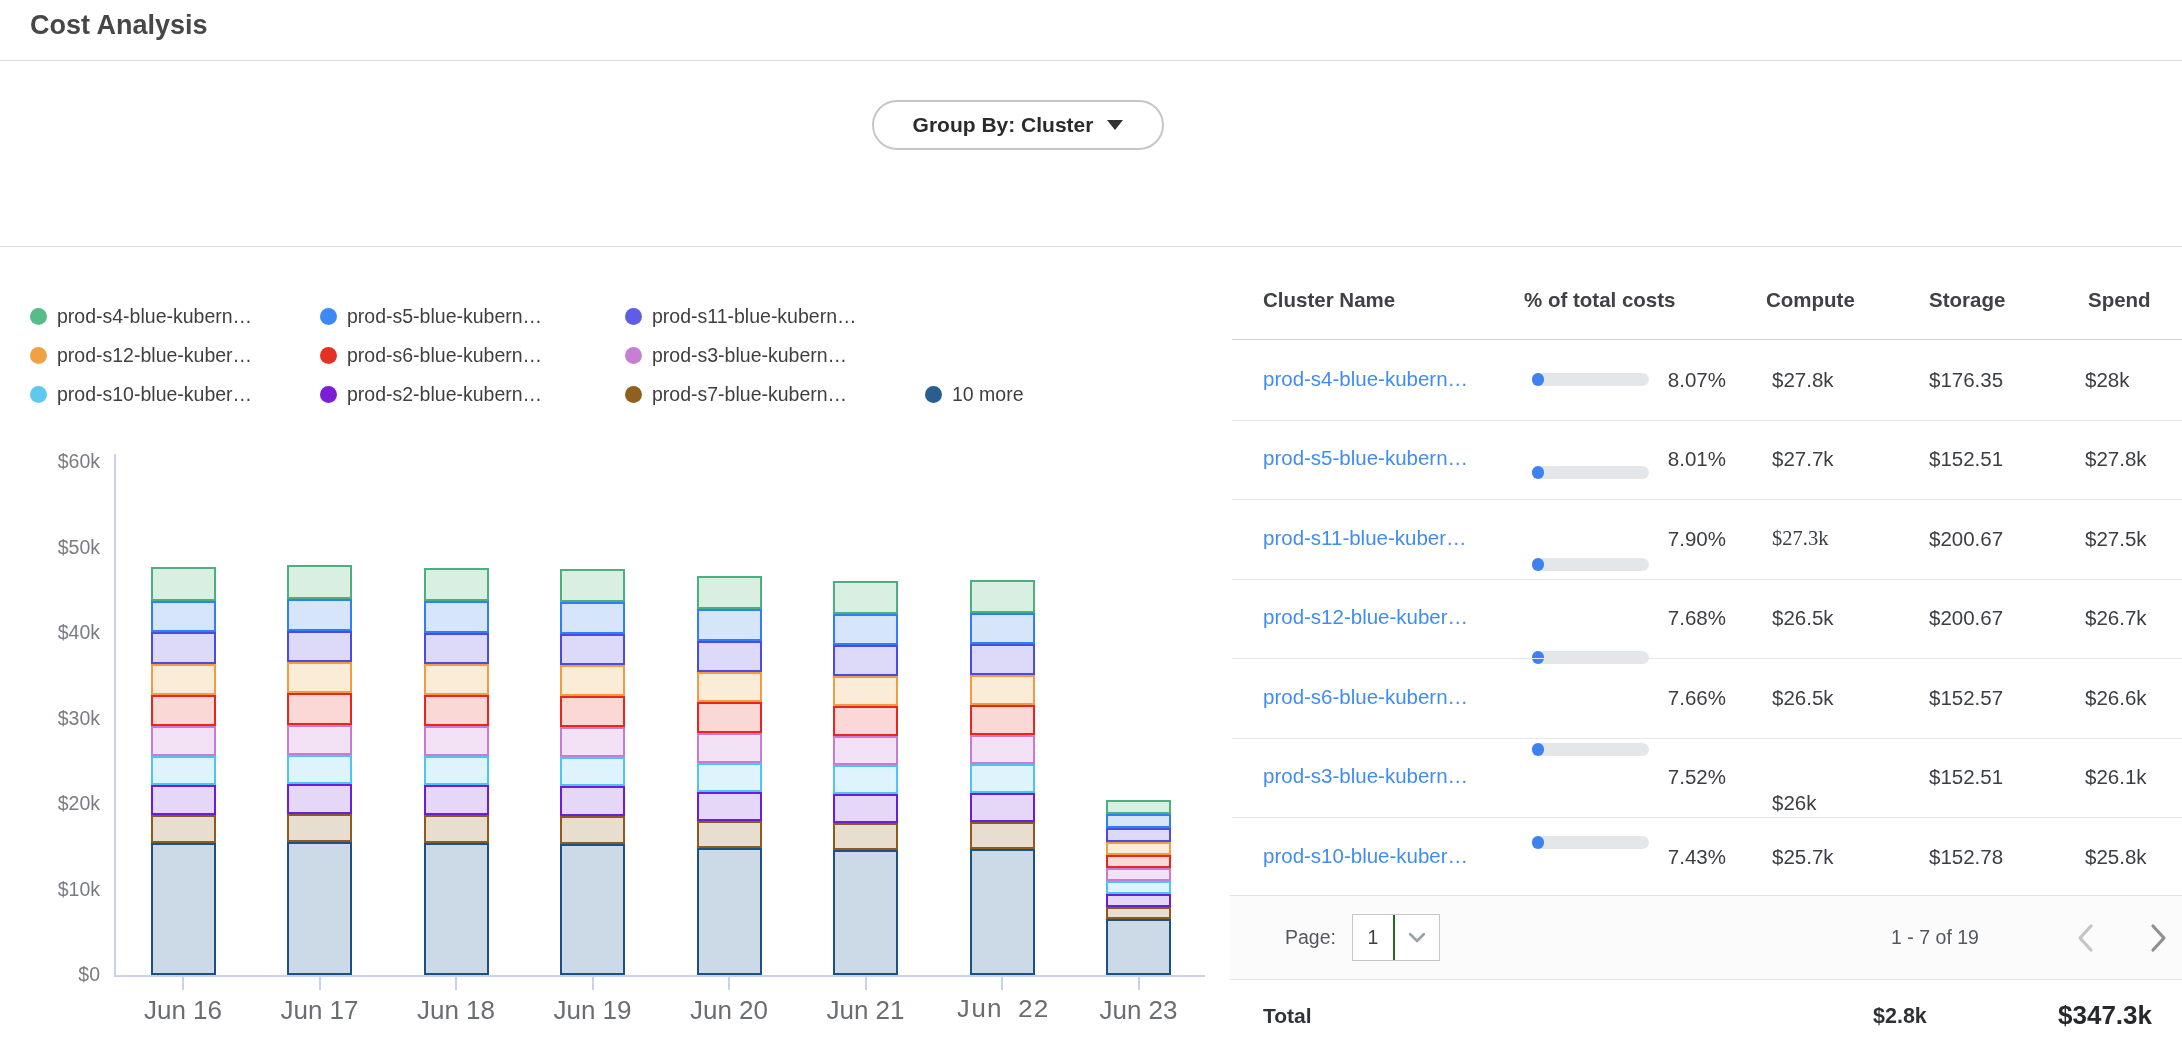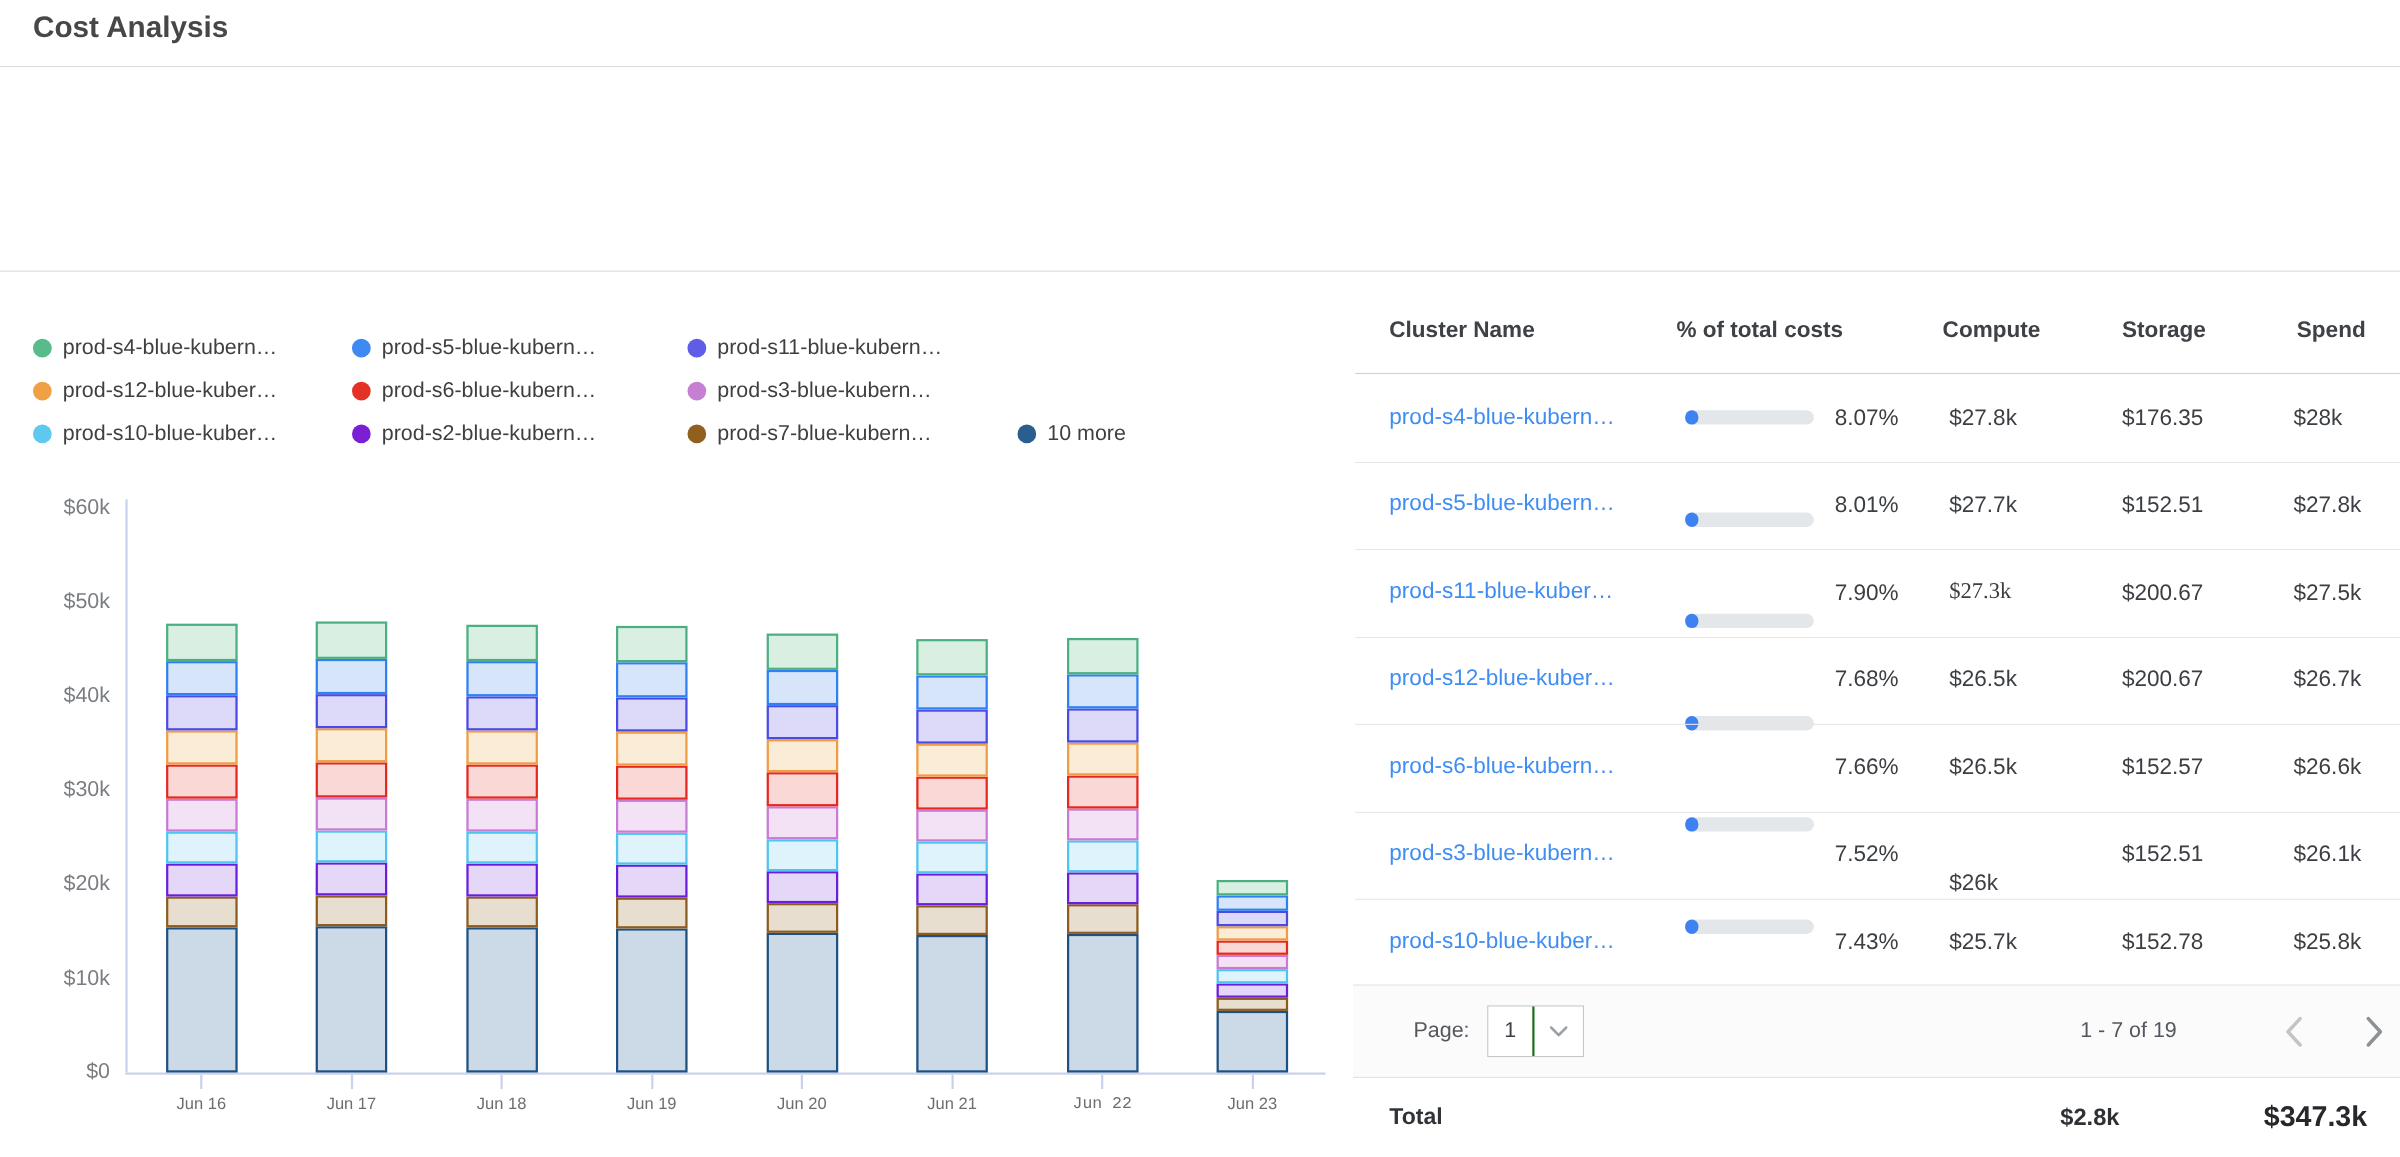--- a/index.html
+++ b/index.html
@@ -9,21 +9,21 @@
   .page-title{left:30px;top:10px;font-size:27px;font-weight:600;color:#474747;}
   .hr{left:0;width:2182px;height:1px;background:#dcdcdc;}
   .pill{top:100px;height:50px;box-sizing:border-box;border:2px solid #c6c6c6;border-radius:27px;
         background:#fff;display:flex;align-items:center;justify-content:center;gap:14px;
         font-size:21px;font-weight:700;color:#2b2b2b;cursor:pointer;}
   .caret{width:0;height:0;border-left:8px solid transparent;border-right:8px solid transparent;
          border-top:10px solid #333;}
   .legend-item{display:flex;align-items:center;gap:10px;height:26px;font-size:19.5px;color:#3f3f3f;cursor:pointer;}
   .legend-dot{width:17px;height:17px;border-radius:50%;flex:0 0 auto;}
   .ylab{width:92px;text-align:right;font-size:19.5px;color:#797c81;}
-  .xlab{width:120px;text-align:center;font-size:15px;color:#6a6e73;}
+  .xlab{width:120px;text-align:center;font-size:26px;color:#6a6e73;}
   .seg{box-sizing:border-box;border-style:solid;border-width:2px;}
   .th{font-size:20.5px;font-weight:600;color:#3e4145;}
   .td{font-size:20.5px;color:#3b3e42;}
   .link{font-size:20.5px;color:#3f8df2;cursor:pointer;}
   .track{height:13px;border-radius:7px;background:#e4e7ea;position:relative;}
   .fill{position:absolute;left:0;top:0;height:13px;border-radius:7px;background:#3d82f0;}
   .pagebar{left:1230px;top:895px;width:952px;height:85px;background:#fbfbfc;
            border-top:1px solid #e1e3e5;border-bottom:1px solid #e1e3e5;box-sizing:border-box;}
   .pager-text{font-size:19.5px;color:#54575c;}
   .select{left:1352px;top:914px;width:88px;height:47px;box-sizing:border-box;background:#fff;
@@ -40,20 +40,24 @@
 </head>
 <body>
 
 <div id="stage">
 
   <div class="abs page-title">Cost Analysis</div>
   <div class="abs hr" style="top:60px;"></div>
 
 
 
+  <div class="abs pill" style="left:872px;width:292px;">
+    <span>Group By: Cluster</span>
+    <span class="caret"></span>
+  </div>
 
   <div class="abs hr" style="top:246px;"></div>
 
   <div id="legend">
       <div class="abs legend-item" style="left: 30px; top: 303px;">
         <div class="legend-dot" style="background: rgb(87, 187, 138);"></div>
         <div>prod-s4-blue-kubern…</div>
       </div>
       <div class="abs legend-item" style="left: 320px; top: 303px;">
         <div class="legend-dot" style="background: rgb(61, 138, 245);"></div>

